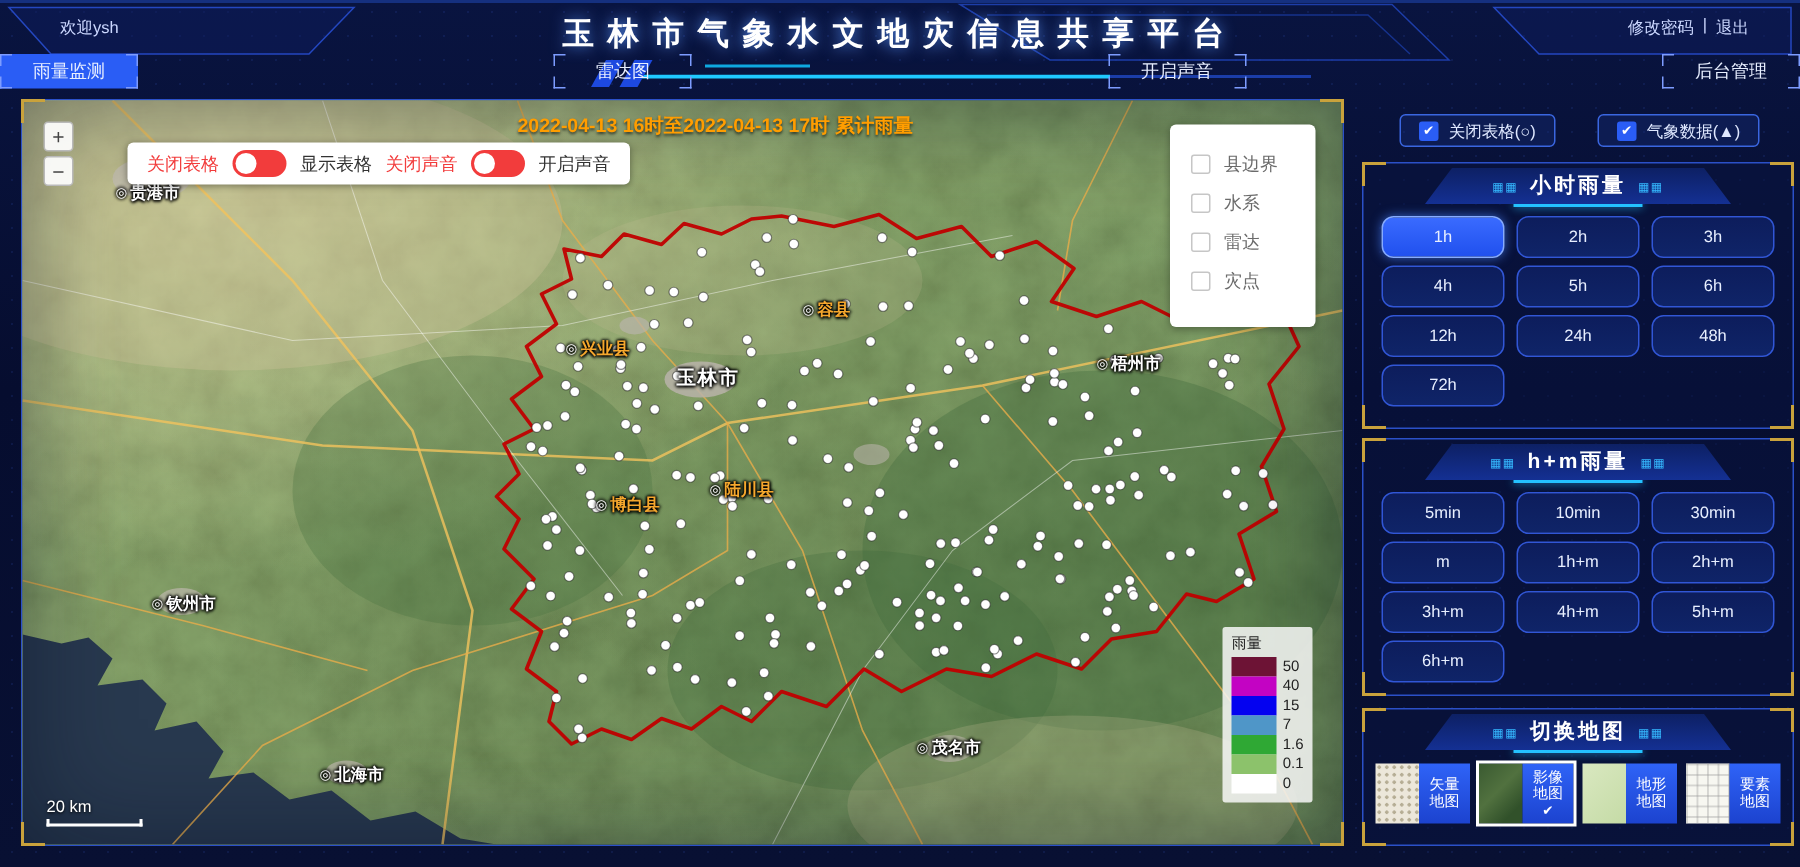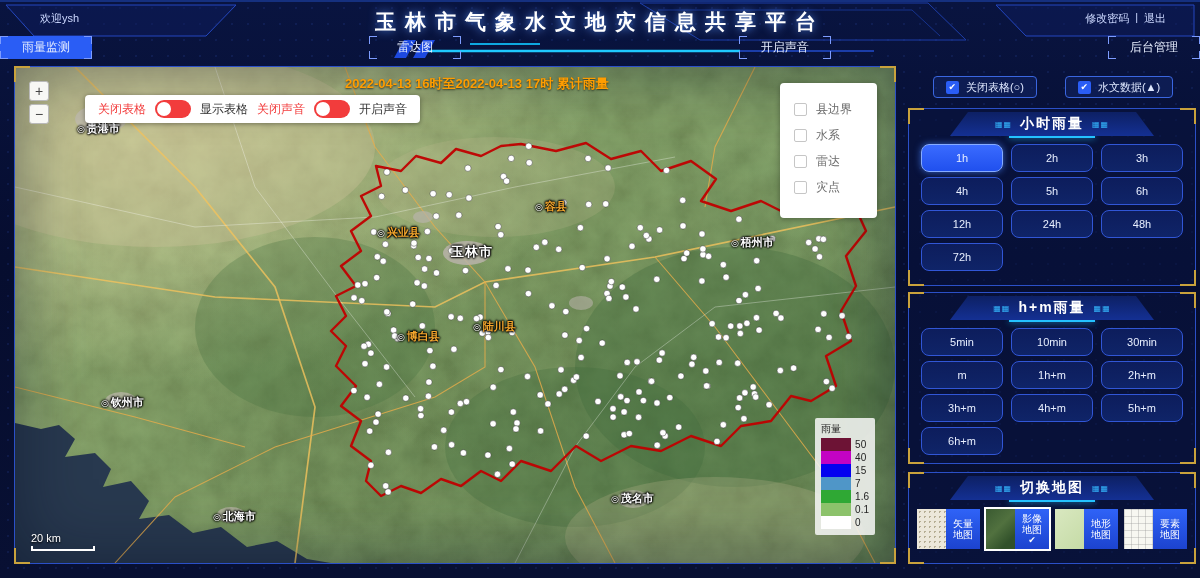--- a/index.html
+++ b/index.html
@@ -574,21 +574,21 @@
   </div>
 
   <aside class="sidebar">
     <div class="data-btn-row" id="data-btns">
         <button class="data-btn">
           <span class="cb">✔</span>
           <span class="lbl">关闭表格(○)</span>
         </button>
         <button class="data-btn">
           <span class="cb">✔</span>
-          <span class="lbl">水文数据(▲)</span>
+          <span class="lbl">气象数据(▲)</span>
         </button>
       </div>
 
     <section class="panel gold-corners p1">
       <div class="panel-head">
         <span class="deco">▦▦</span>
         <span class="panel-title">小时雨量</span>
         <span class="deco">▦▦</span>
       </div>
       <div class="head-line"></div>

